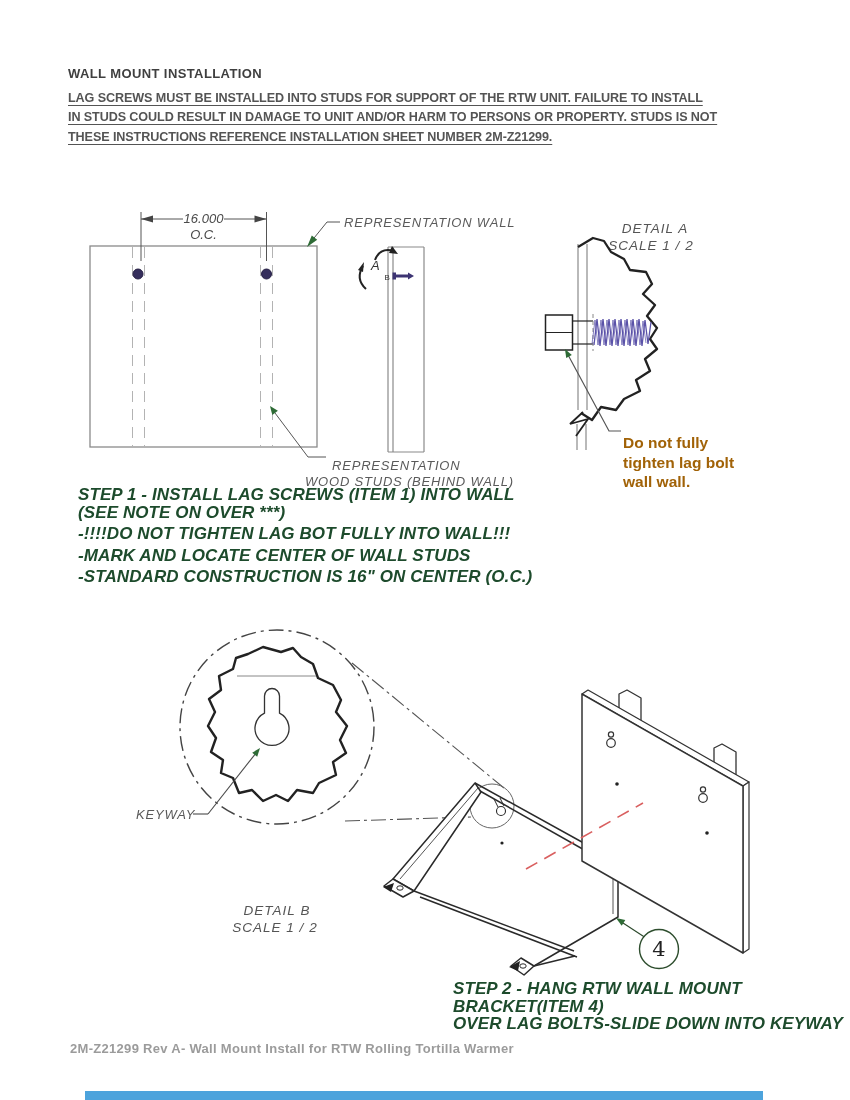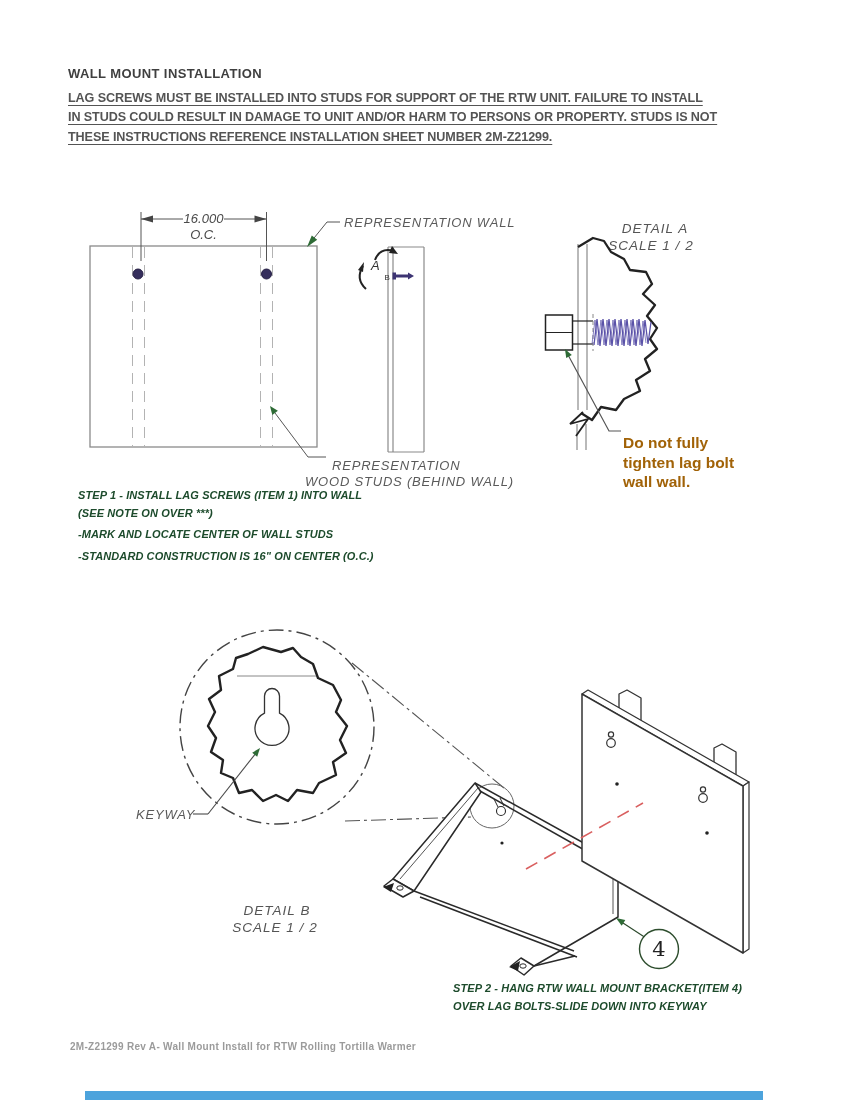--- a/index.html
+++ b/index.html
@@ -12,31 +12,31 @@
   .doc-title {
     left:68px; top:66px; font-size:13px; font-weight:bold; color:#3f3f3f;
     letter-spacing:.4px;
   }
   .warning {
     left:68px; top:89px; width:660px; font-size:12.6px; color:#545454;
     letter-spacing:-0.1px; line-height:19.3px;
   }
   .warning .wline { text-decoration:underline; text-underline-offset:3px; }
   .step-block {
-    color:#1d4b2c; font-weight:bold; font-style:italic; font-size:11px;
+    color:#1d4b2c; font-weight:bold; font-style:italic; font-size:17px;
     letter-spacing:.1px; line-height:18px;
   }
   #step1 { left:78px; top:486px; }
   #step1 .sline3, #step1 .sline4, #step1 .sline5 { margin-top:3.4px; }
   #step2 { left:453px; top:980px; line-height:17.5px; }
   .note-text {
     left:623px; top:433px; font-size:15.5px; color:#a16207; line-height:19.5px;
   }
   .footer-text {
-    left:70px; top:1041px; font-size:10px; color:#9b9b9b; letter-spacing:.3px;
+    left:70px; top:1041px; font-size:13px; color:#9b9b9b; letter-spacing:.3px;
   }
   .accent-bar { left:85px; top:1091px; width:678px; height:9px; background:#4da3dc; }
   svg.art { position:absolute; left:0; top:0; }
   svg text { font-family:"Liberation Sans", sans-serif; }
   .eng  { font-size:13px; font-style:italic; fill:#5a5a5a; letter-spacing:.8px; }
   .eng-dim { font-size:13px; font-style:italic; fill:#4a4a4a; }
   .eng-title { font-size:13.5px; font-style:italic; fill:#555; letter-spacing:1px; }
   .marker-a { font-size:13px; font-style:italic; fill:#333; }
   .marker-b { font-size:8px; fill:#333; }
   .item-num { font-family:"DejaVu Serif", serif; font-size:21px; fill:#222; }
@@ -210,20 +210,21 @@
 
   <div class="abs warning">
     <div class="wline">LAG SCREWS MUST BE INSTALLED INTO STUDS FOR SUPPORT OF THE RTW UNIT. FAILURE TO INSTALL</div>
     <div class="wline">IN STUDS COULD RESULT IN DAMAGE TO UNIT AND/OR HARM TO PERSONS OR PROPERTY. STUDS IS NOT</div>
     <div class="wline">THESE INSTRUCTIONS REFERENCE INSTALLATION SHEET NUMBER 2M-Z21299.</div>
   </div>
 
   <div class="abs step-block" id="step1">
     <div class="sline1">STEP 1 - INSTALL LAG SCREWS (ITEM 1) INTO WALL</div>
     <div class="sline2">(SEE NOTE ON OVER ***)</div>
+    <div class="sline3">-!!!!DO NOT TIGHTEN LAG BOT FULLY INTO WALL!!!</div>
     <div class="sline4">-MARK AND LOCATE CENTER OF WALL STUDS</div>
     <div class="sline5">-STANDARD CONSTRUCTION IS 16" ON CENTER (O.C.)</div>
   </div>
 
   <div class="abs note-text">
     <div>Do not fully</div>
     <div>tighten lag bolt</div>
     <div>wall wall.</div>
   </div>
 

